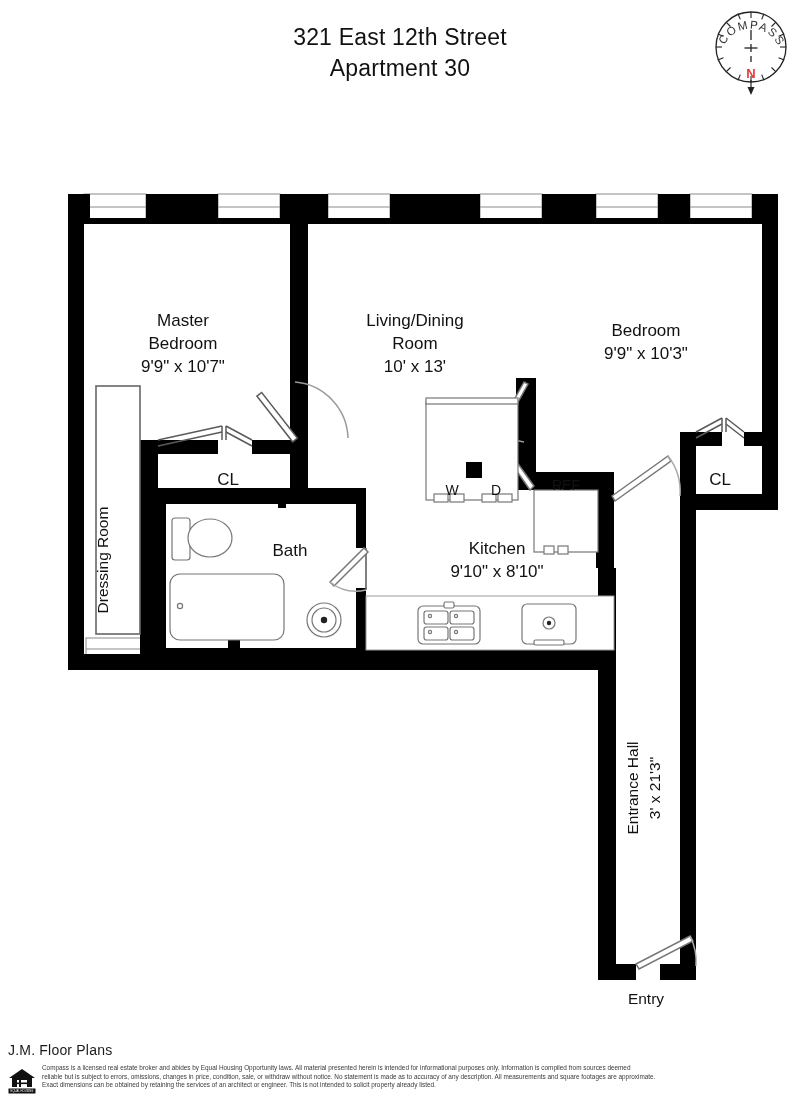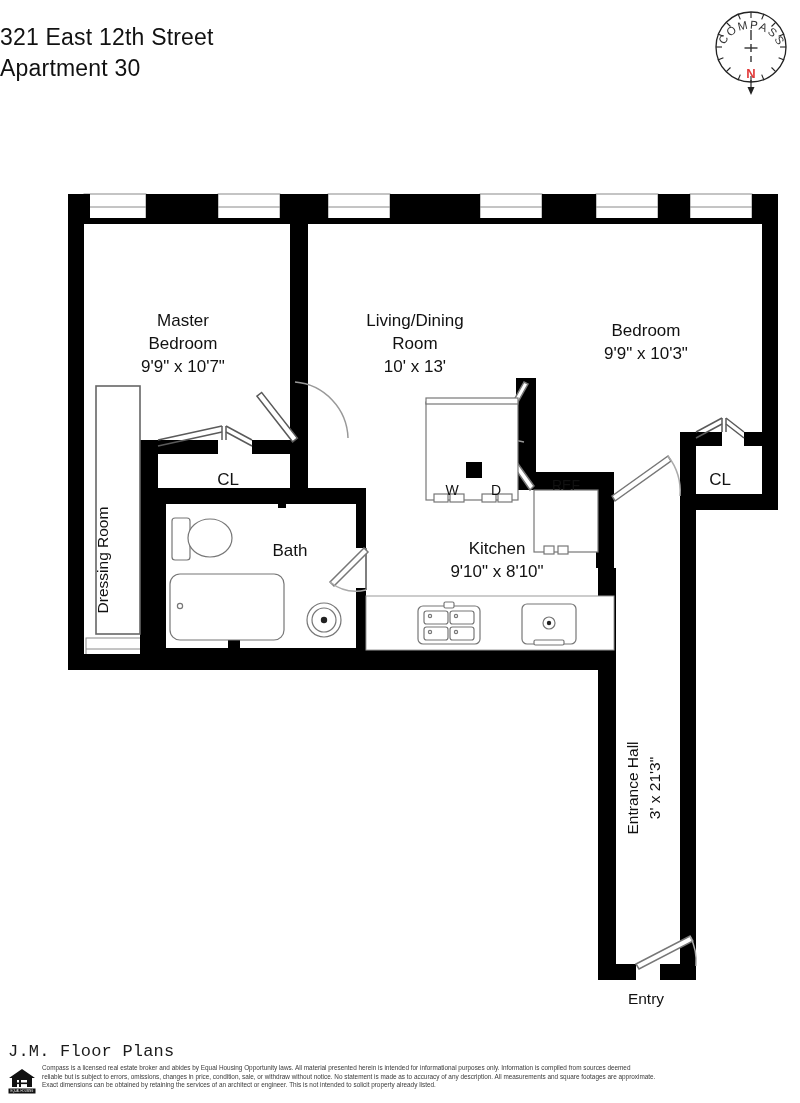--- a/index.html
+++ b/index.html
@@ -2,38 +2,37 @@
 <html><head>
 <meta charset="utf-8">
 <title>Floor Plan</title>
 <style>
   html,body{margin:0;padding:0;background:#ffffff;}
   body{
     width:800px;height:1103px;position:relative;overflow:hidden;
     font-family:"Liberation Sans", sans-serif;color:#1a1a1a;
   }
   #title-block{
-    position:absolute;left:0;top:22px;width:800px;text-align:left;
+    position:absolute;left:0;top:22px;width:800px;text-align:center;
     font-size:23px;line-height:31px;font-weight:400;color:#111;
     letter-spacing:0.2px;
   }
   #title-block div{white-space:nowrap;}
   #compass{position:absolute;left:708px;top:4px;width:86px;height:92px;}
   #plan-wrap{position:absolute;left:0;top:150px;width:800px;height:880px;}
   #plan{display:block;}
   .rmlabel{
     font-family:"Liberation Sans", sans-serif;
     fill:#111;font-size:17px;text-anchor:middle;
   }
   .rmlabel.small{font-size:15.5px;}
   .applabel{font-family:"Liberation Sans", sans-serif;fill:#111;font-size:14px;text-anchor:middle;}
   #footer-brand{
-    position:absolute;left:8px;top:1042px;font-size:17px;color:#1b1b1b;
+    position:absolute;left:8px;top:1042px;font-size:14px;color:#1b1b1b;
     letter-spacing:0.2px;
-    font-family:Liberation Mono, monospace;
   }
   #ehologo{position:absolute;left:8px;top:1068px;width:28px;height:26px;}
   #disclaimer{
     position:absolute;left:42px;top:1064px;width:752px;
     font-size:6.4px;line-height:8.6px;color:#3a3a3a;
     font-family:"Liberation Sans", sans-serif;
   }
   #disclaimer p{margin:0;}
 </style>
 </head>

